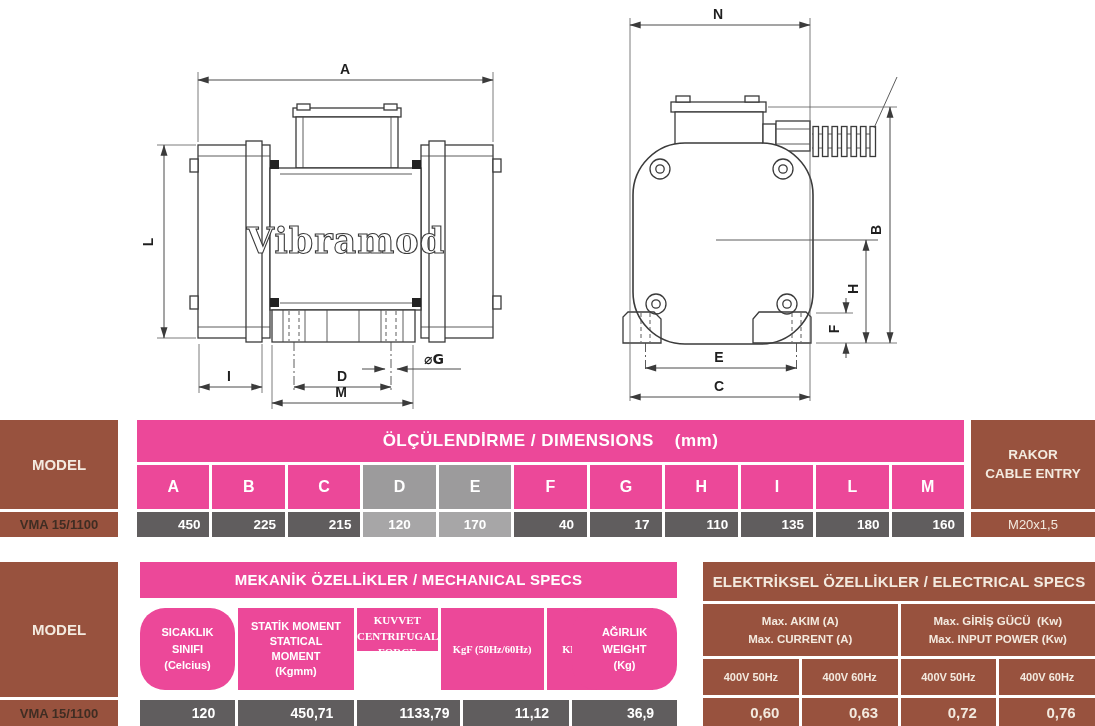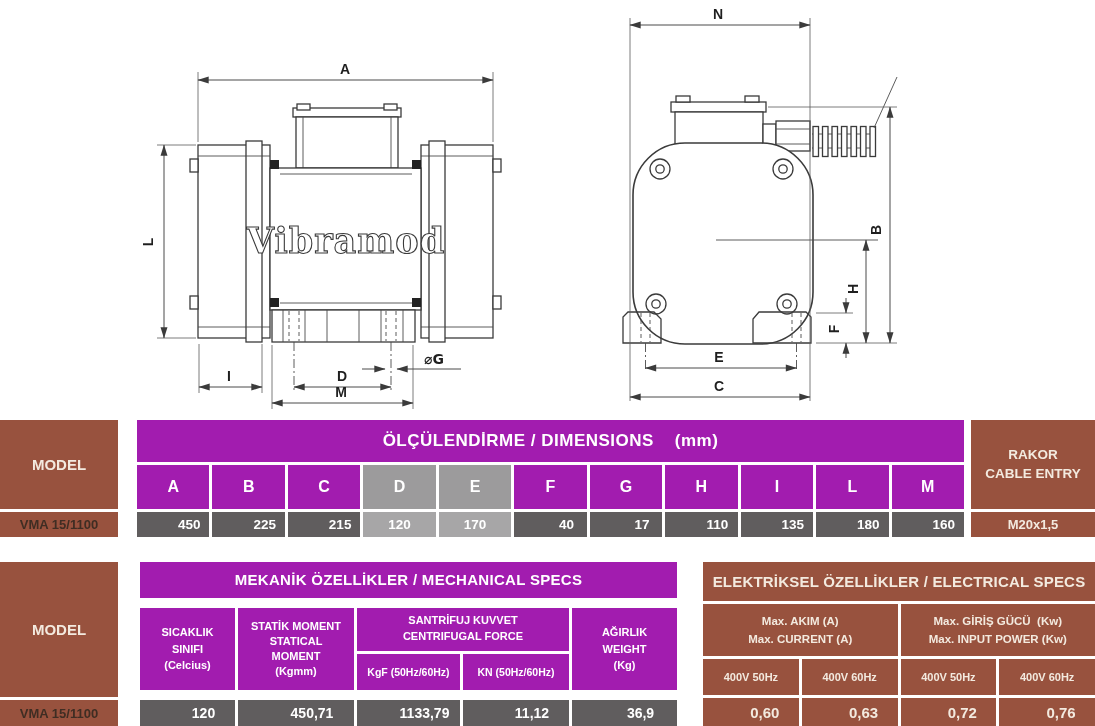--- a/index.html
+++ b/index.html
@@ -5,54 +5,54 @@
   * { margin:0; padding:0; box-sizing:border-box; }
   html,body { background:#ffffff; }
   .page {
     position:relative; width:1095px; height:726px; overflow:hidden;
     background:#ffffff; font-family:"Liberation Sans", sans-serif;
   }
   svg text { font-family:"Liberation Sans", sans-serif; }
 
   
   .abs { position:absolute; }
-  .dark  { background:#a21caf; color:#ffffff; }
+  .dark  { background:#ec4899; color:#ffffff; }
   .darkv { background:#605D5E; color:#ffffff;padding-left:32px; }
   .hl    { background:#9C9B9C; color:#ffffff; }
   .hlv   { background:#A7A6A7; color:#ffffff; }
   .brown { background:#98523E; color:#F3EADF; }
   .cell { display:flex; align-items:center; justify-content:center; text-align:center; }
   .pre { white-space:pre; }
 
   
   .model-block { left:0; top:420px; width:118px; height:117px; display:flex; flex-direction:column; gap:3px; }
   .model-block .head { flex:1; font-size:15px; font-weight:bold; }
   .model-block .val  { height:25px; font-size:13px; font-weight:bold; color:#3F2D23; }
 
   .dims-table { left:137px; top:420px; width:827px; height:117px;
     display:grid; grid-template-columns:repeat(11,1fr); grid-template-rows:42px 44px 25px; gap:3px; }
   .dims-table .title { grid-column:1/-1; font-size:17px; font-weight:bold; letter-spacing:.5px; }
   .dims-table .colh { font-size:16px; font-weight:bold; }
   .dims-table .colv { font-size:13.5px; font-weight:bold; }
 
   .cable-block { left:971px; top:420px; width:124px; height:117px; display:flex; flex-direction:column; gap:3px; }
   .cable-block .head { flex:1; flex-direction:column; font-size:13.5px; font-weight:bold; line-height:1.35; }
-  .cable-block .val { height:25px; font-size:13px; font-weight:bold; }
+  .cable-block .val { height:25px; font-size:13px; font-weight:normal; }
 
   
   .model-block2 { left:0; top:562px; width:118px; height:164px; display:flex; flex-direction:column; gap:3px; }
   .model-block2 .head { flex:1; font-size:15px; font-weight:bold; }
   .model-block2 .val { height:26px; font-size:13px; font-weight:bold; color:#3F2D23; }
 
   .mech-table { left:140px; top:562px; width:537px; height:164px; display:flex; flex-direction:column; gap:10px; }
   .mech-table .title { height:39px; font-size:15px; font-weight:bold; letter-spacing:.3px; }
   .mech-head { height:91px; display:grid; grid-template-columns:95px 116px 212px 105px; gap:3px; }
-  .mech-head .lines { flex-direction:column; font-size:11px; font-weight:bold; line-height:1.5; }
+  .mech-head .lines { flex-direction:column; font-size:11px; font-weight:bold; line-height:1.5;border-radius:25px; }
   .mech-head .lines2 { flex-direction:column; font-size:11px; font-weight:bold; line-height:1.35;text-align:right; }
-  .centri { display:flex; flex-direction:column; gap:3px; }
+  .centri { display:flex; flex-direction:row; gap:3px;font-family:Liberation Serif, serif; }
   .centri .top { height:43px; flex-direction:column; font-size:11px; font-weight:bold; line-height:1.45; }
   .centri .bottom { flex:1; display:grid; grid-template-columns:103px 106px; gap:3px; }
   .centri .bottom .cell { font-size:10.5px; font-weight:bold; }
   .mech-vals { height:28px; display:grid; grid-template-columns:95px 116px 103px 106px 105px; gap:3px; }
   .mech-vals .cell { font-size:14px; font-weight:bold; }
 
   .elec-table { left:703px; top:562px; width:392px; height:164px; display:flex; flex-direction:column; gap:3px; }
   .elec-table .title { height:39px; font-size:15px; font-weight:bold; letter-spacing:.2px; }
   .elec-h1 { height:52px; display:grid; grid-template-columns:1fr 1fr; gap:3px; }
   .elec-h1 .cell { flex-direction:column; font-size:11.5px; font-weight:bold; line-height:1.6; }

